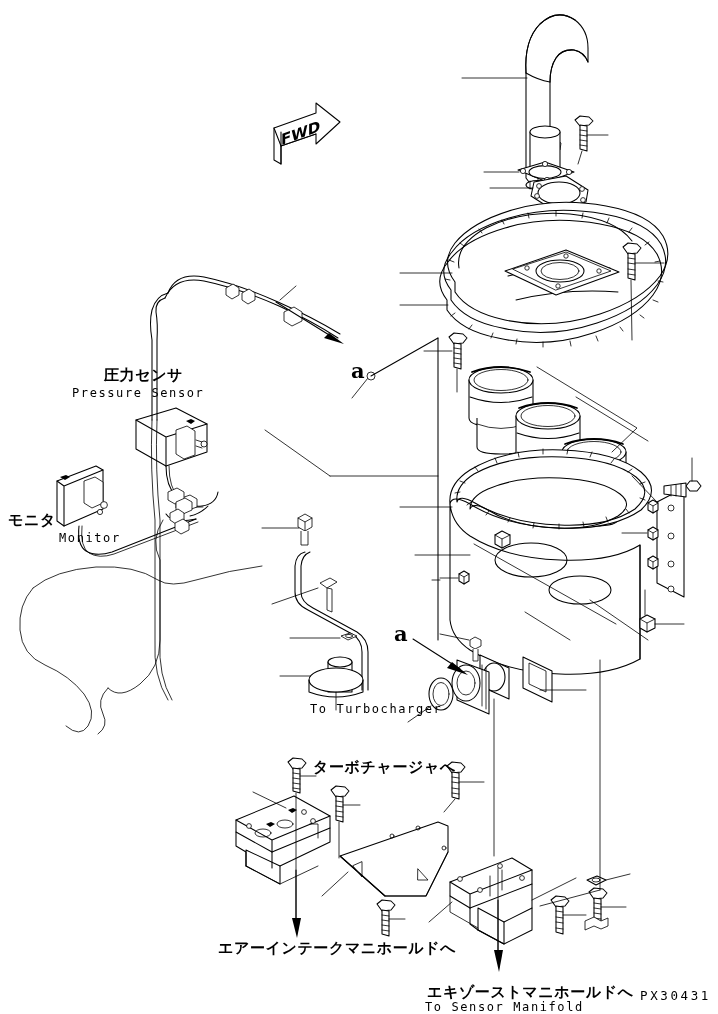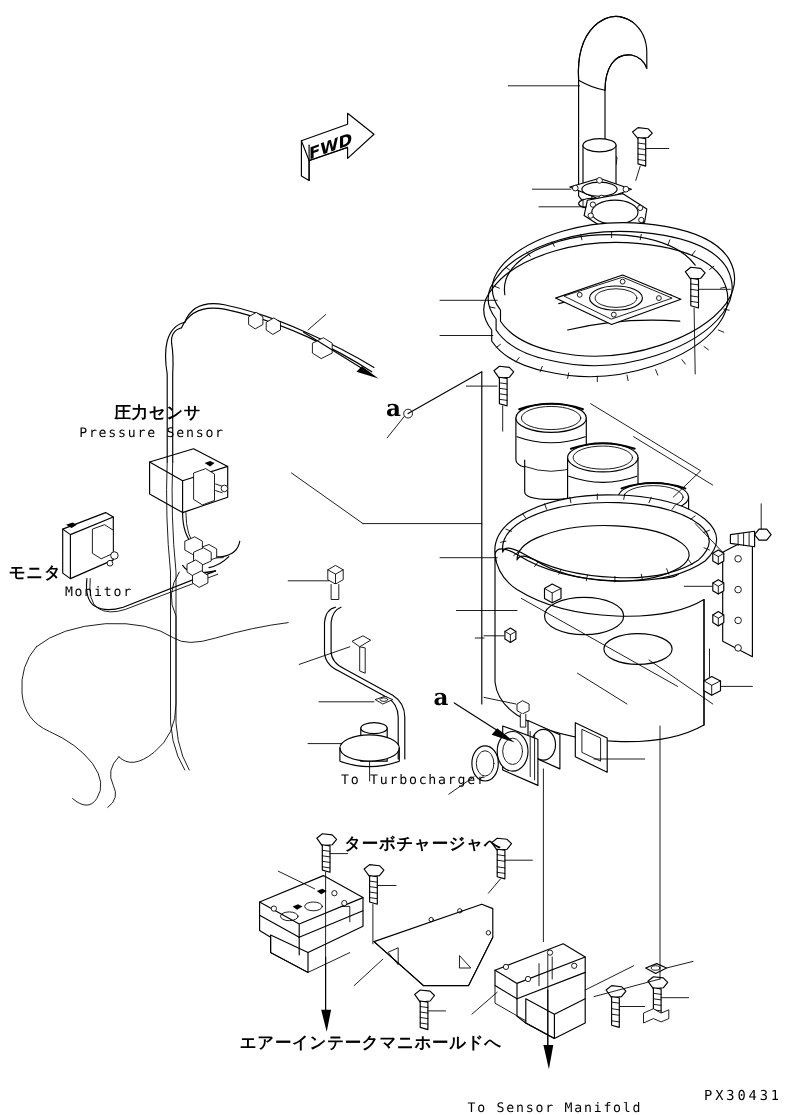--- a/index.html
+++ b/index.html
@@ -531,20 +531,21 @@
 <div class="lbl en" style="left:72px;top:386px;">Pressure Sensor</div>
 
 <div class="lbl jp" style="left:8px;top:511px;">モニタ</div>
 <div class="lbl en" style="left:12px;top:531px;margin-left:47px;">Monitor</div>
 
 <div class="lbl jp" style="left:313px;top:758px;">ターボチャージャへ</div>
 <div class="lbl en" style="left:310px;top:702px;">To Turbocharger</div>
 
 <div class="lbl jp" style="left:198px;top:939px;margin-left:20px;">エアーインテークマニホールドへ</div>
 
+<div class="lbl jp" style="left:427px;top:983px;">エキゾーストマニホールドへ</div>
 <div class="lbl en" style="left:425px;top:1000px;">To Sensor Manifold</div>
 
 <div class="lbl callout" style="left:351px;top:358px;">a</div>
 <div class="lbl callout" style="left:394px;top:621px;">a</div>
 
 <div class="lbl fwd" style="left:281px;top:124px;transform:skewY(-20deg);">FWD</div>
 
 <div class="lbl dwg" style="left:640px;top:988px;">PX30431</div>
 
 </div>

